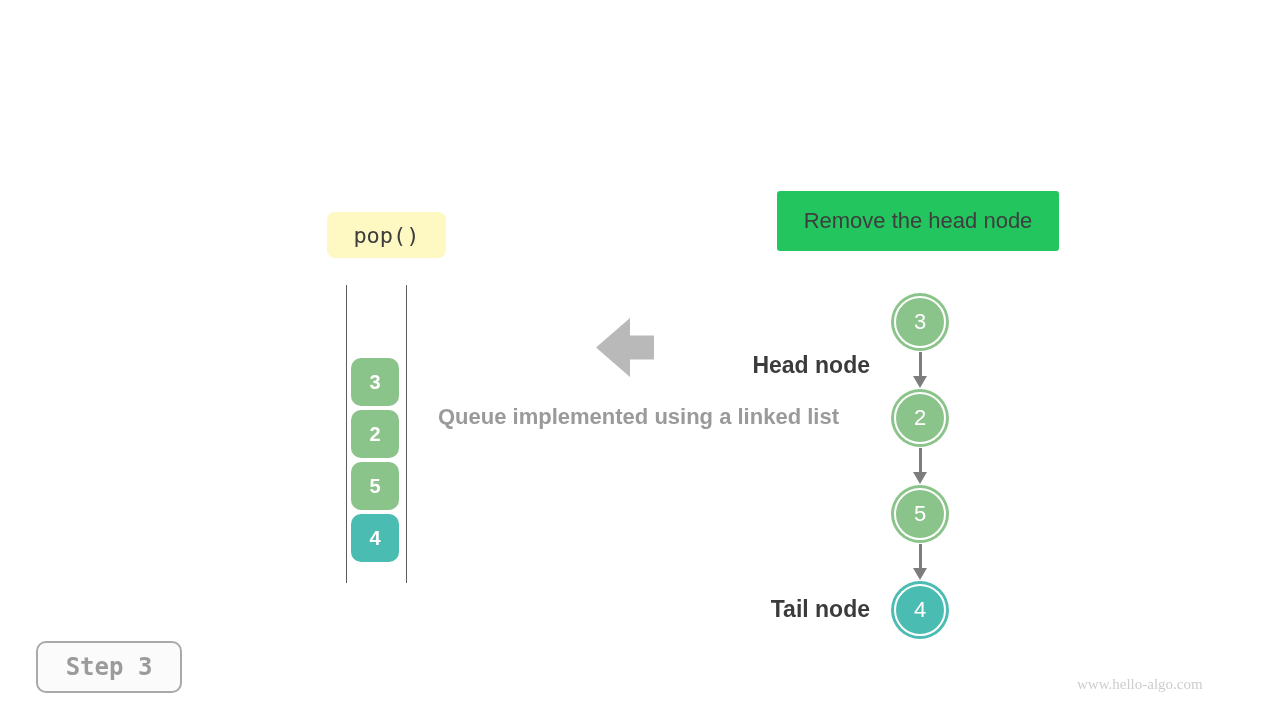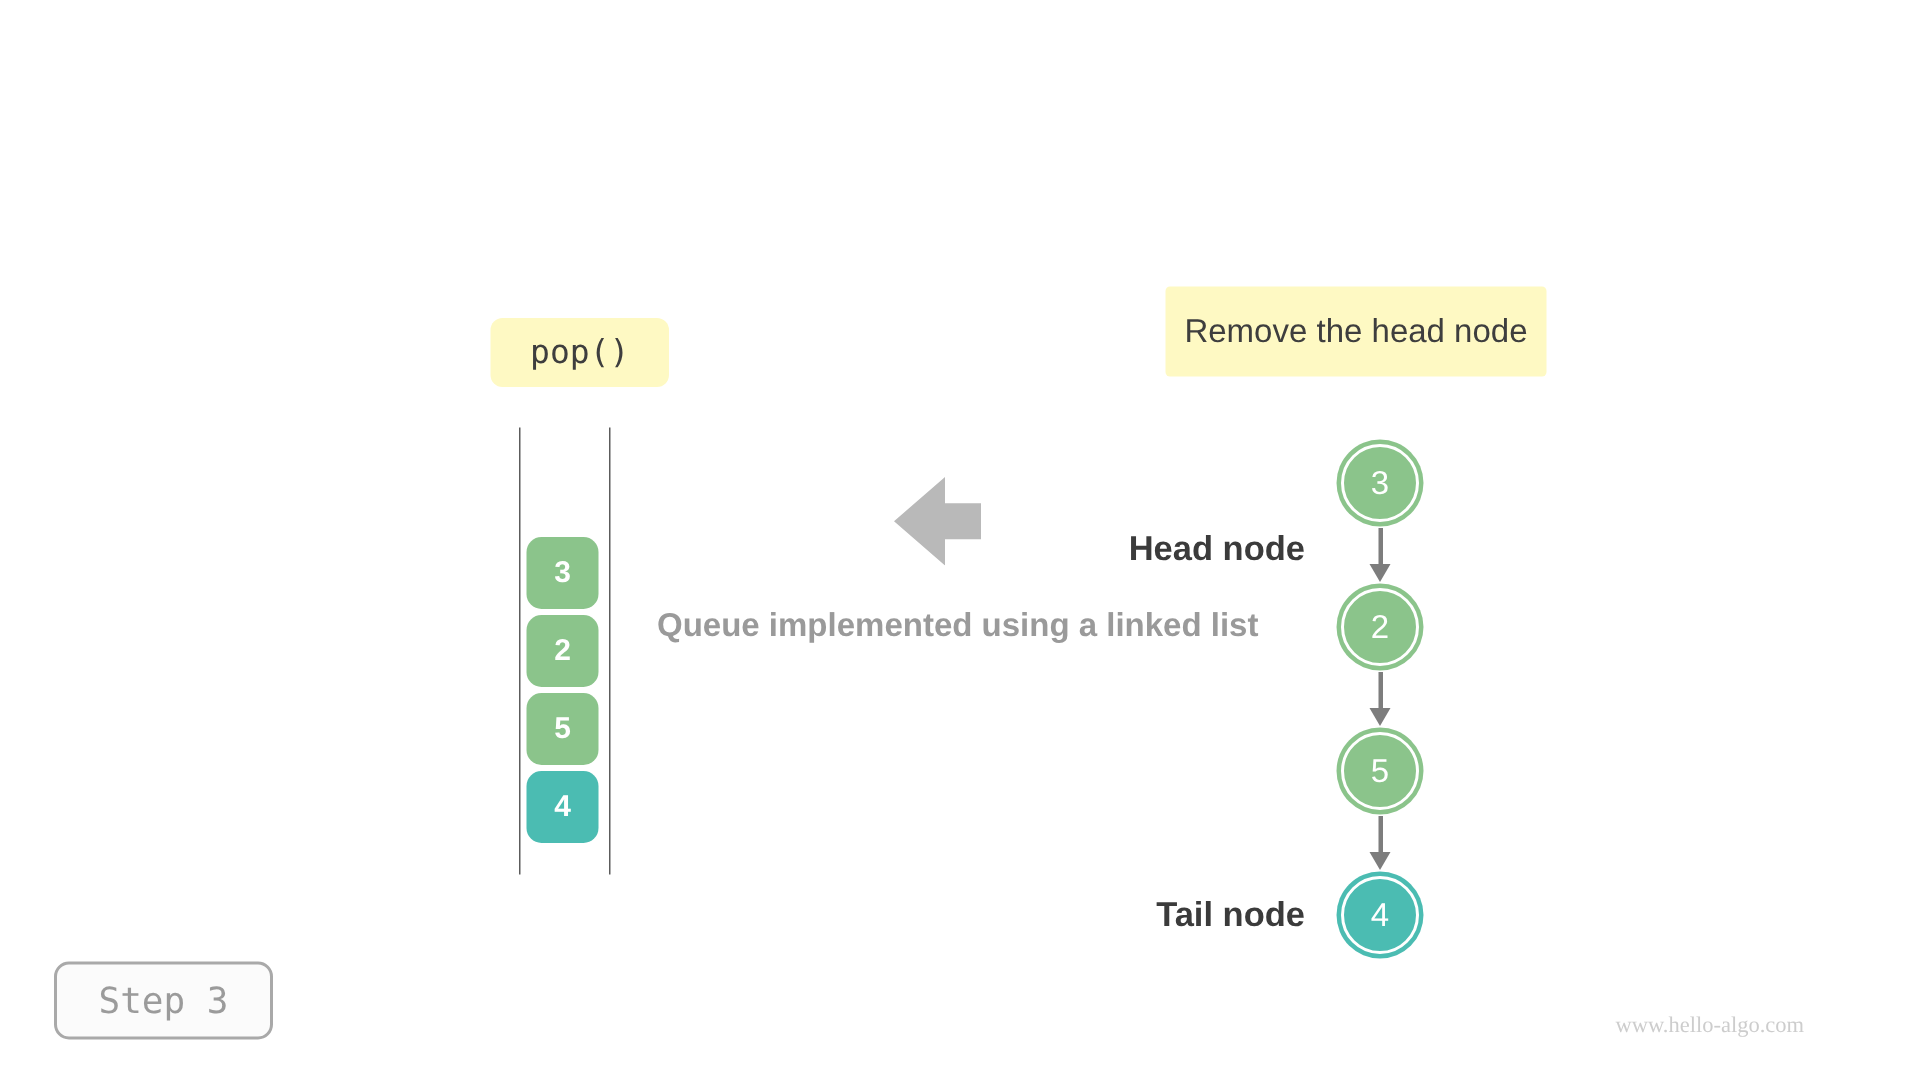--- a/index.html
+++ b/index.html
@@ -18,22 +18,22 @@
   .op-label {
     left: 327px; top: 212px; width: 119px; height: 46px;
     background: #fef9c3; border-radius: 8px;
     display: flex; align-items: center; justify-content: center;
     font-family: "DejaVu Sans Mono", "Liberation Mono", monospace;
     font-size: 22px; color: #3e3e3e;
   }
 
   
   .annotation {
-    left: 777px; top: 191px; width: 254px; height: 60px;
-    background: #fef9c3; border-radius: 3px;
+    left: 777px; top: 191px; width: 282px; height: 60px;
+    background: #22c55e; border-radius: 3px;
     display: flex; align-items: center; justify-content: center;
     font-size: 22px; color: #3e3e3e;
   }
 
   
   .stack {
     left: 346px; top: 285px; width: 61px; height: 298px;
     border-left: 1.5px solid #5c5c5c;
     border-right: 1.5px solid #5c5c5c;
   }
@@ -98,21 +98,21 @@
   .node-label.head { top: 308px; margin-top: 44px; }
   .node-label.tail { top: 596px; }
 
   
   .step-badge {
     left: 36px; top: 641px; width: 146px; height: 52px;
     background: #fbfbfb;
     border: 2px solid #a9a9a9; border-radius: 10px;
     display: flex; align-items: center; justify-content: center;
     font-family: "DejaVu Sans Mono", "Liberation Mono", monospace;
-    font-size: 24px; font-weight: normal; color: #9b9b9b;
+    font-size: 24px; font-weight: bold; color: #9b9b9b;
   }
 
   
   .watermark {
     left: 1077px; top: 676px;
     font-family: Liberation Serif, serif;
     font-size: 15px; color: #cdcdcd; white-space: nowrap;
   }
 </style>
 </head>

